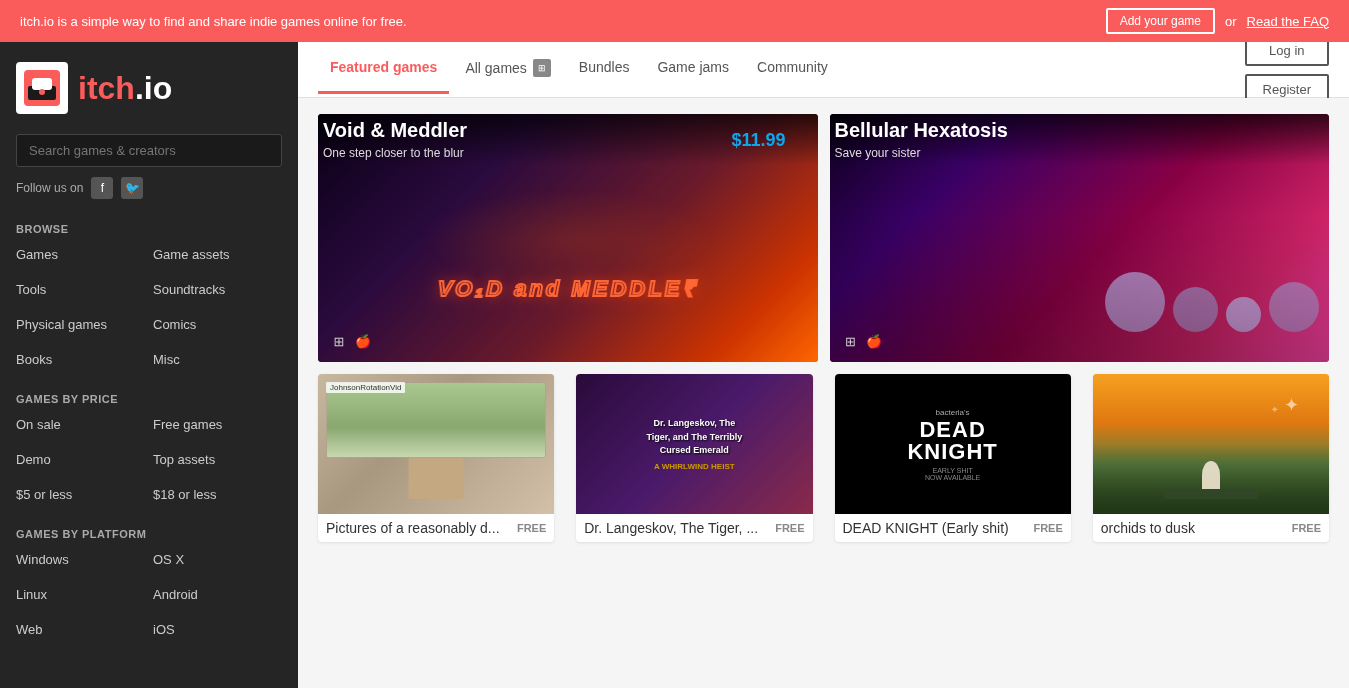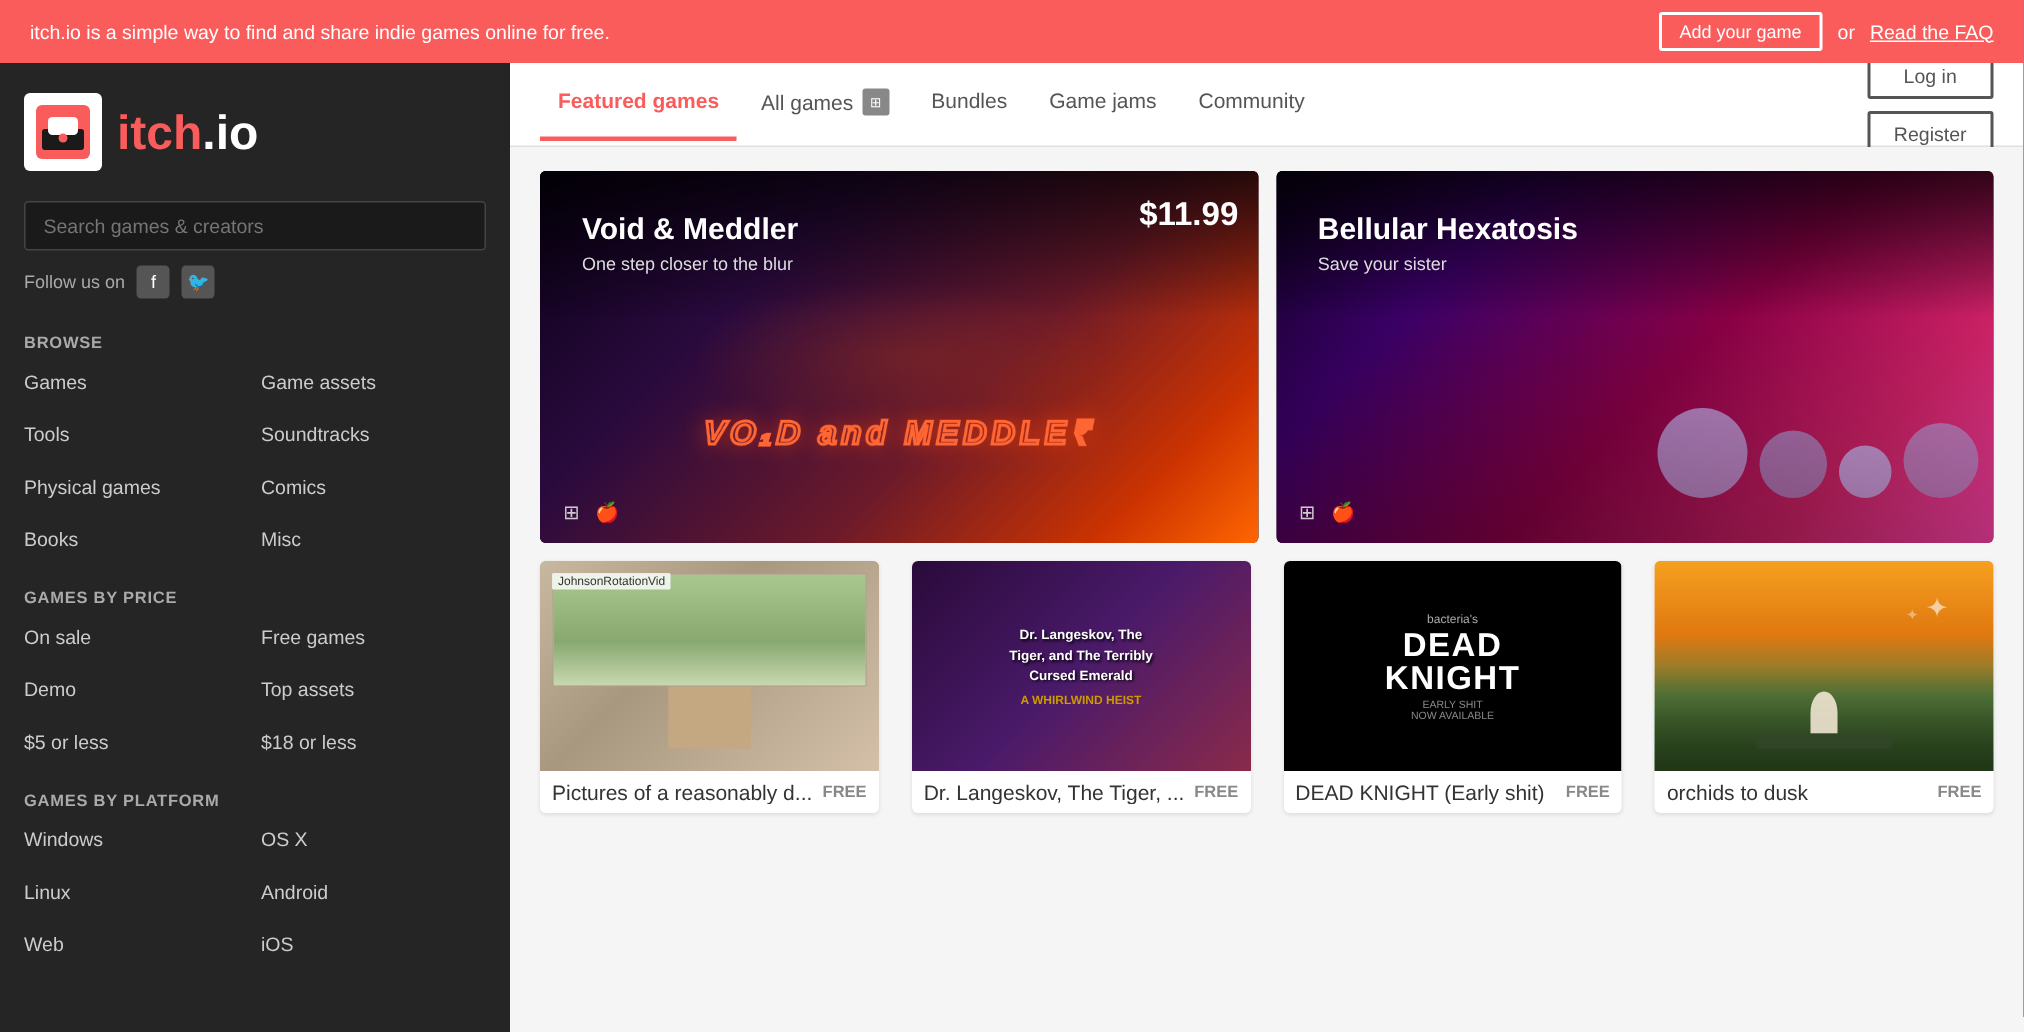--- a/index.html
+++ b/index.html
@@ -30,21 +30,21 @@
 
     
     .main-layout {
       display: flex;
       flex: 1;
       overflow: hidden;
     }
 
     
     .sidebar {
-      width: 340px;
+      width: 298px;
       background: #252525;
       flex-shrink: 0;
       padding: 20px 16px;
       overflow-y: auto;
     }
     .logo-area {
       display: flex;
       align-items: center;
       gap: 10px;
       margin-bottom: 20px;
@@ -213,40 +213,40 @@
       position: relative;
       height: 248px;
       cursor: pointer;
       background: #222;
     }
     .featured-card-overlay {
       position: absolute;
       top: 0;
       left: 0;
       right: 0;
-      padding: 28px;
+      padding: 5px;
       background: linear-gradient(to bottom, rgba(0,0,0,0.7) 0%, transparent 100%);
     }
     .featured-card-title {
       font-size: 20px;
       font-weight: bold;
       color: #fff;
       margin-bottom: 4px;
     }
     .featured-card-sub {
       font-size: 12px;
       color: #ddd;
     }
     .featured-card-price {
       position: absolute;
       top: 16px;
-      right: 13px;
-      font-size: 22px;
+      right: 32px;
+      font-size: 18px;
       font-weight: bold;
-      color: #ffffff;
+      color: #0ea5e9;
     }
     .featured-card-platforms {
       position: absolute;
       bottom: 12px;
       left: 12px;
       display: flex;
       gap: 6px;
     }
     .platform-icon {
       width: 18px;

